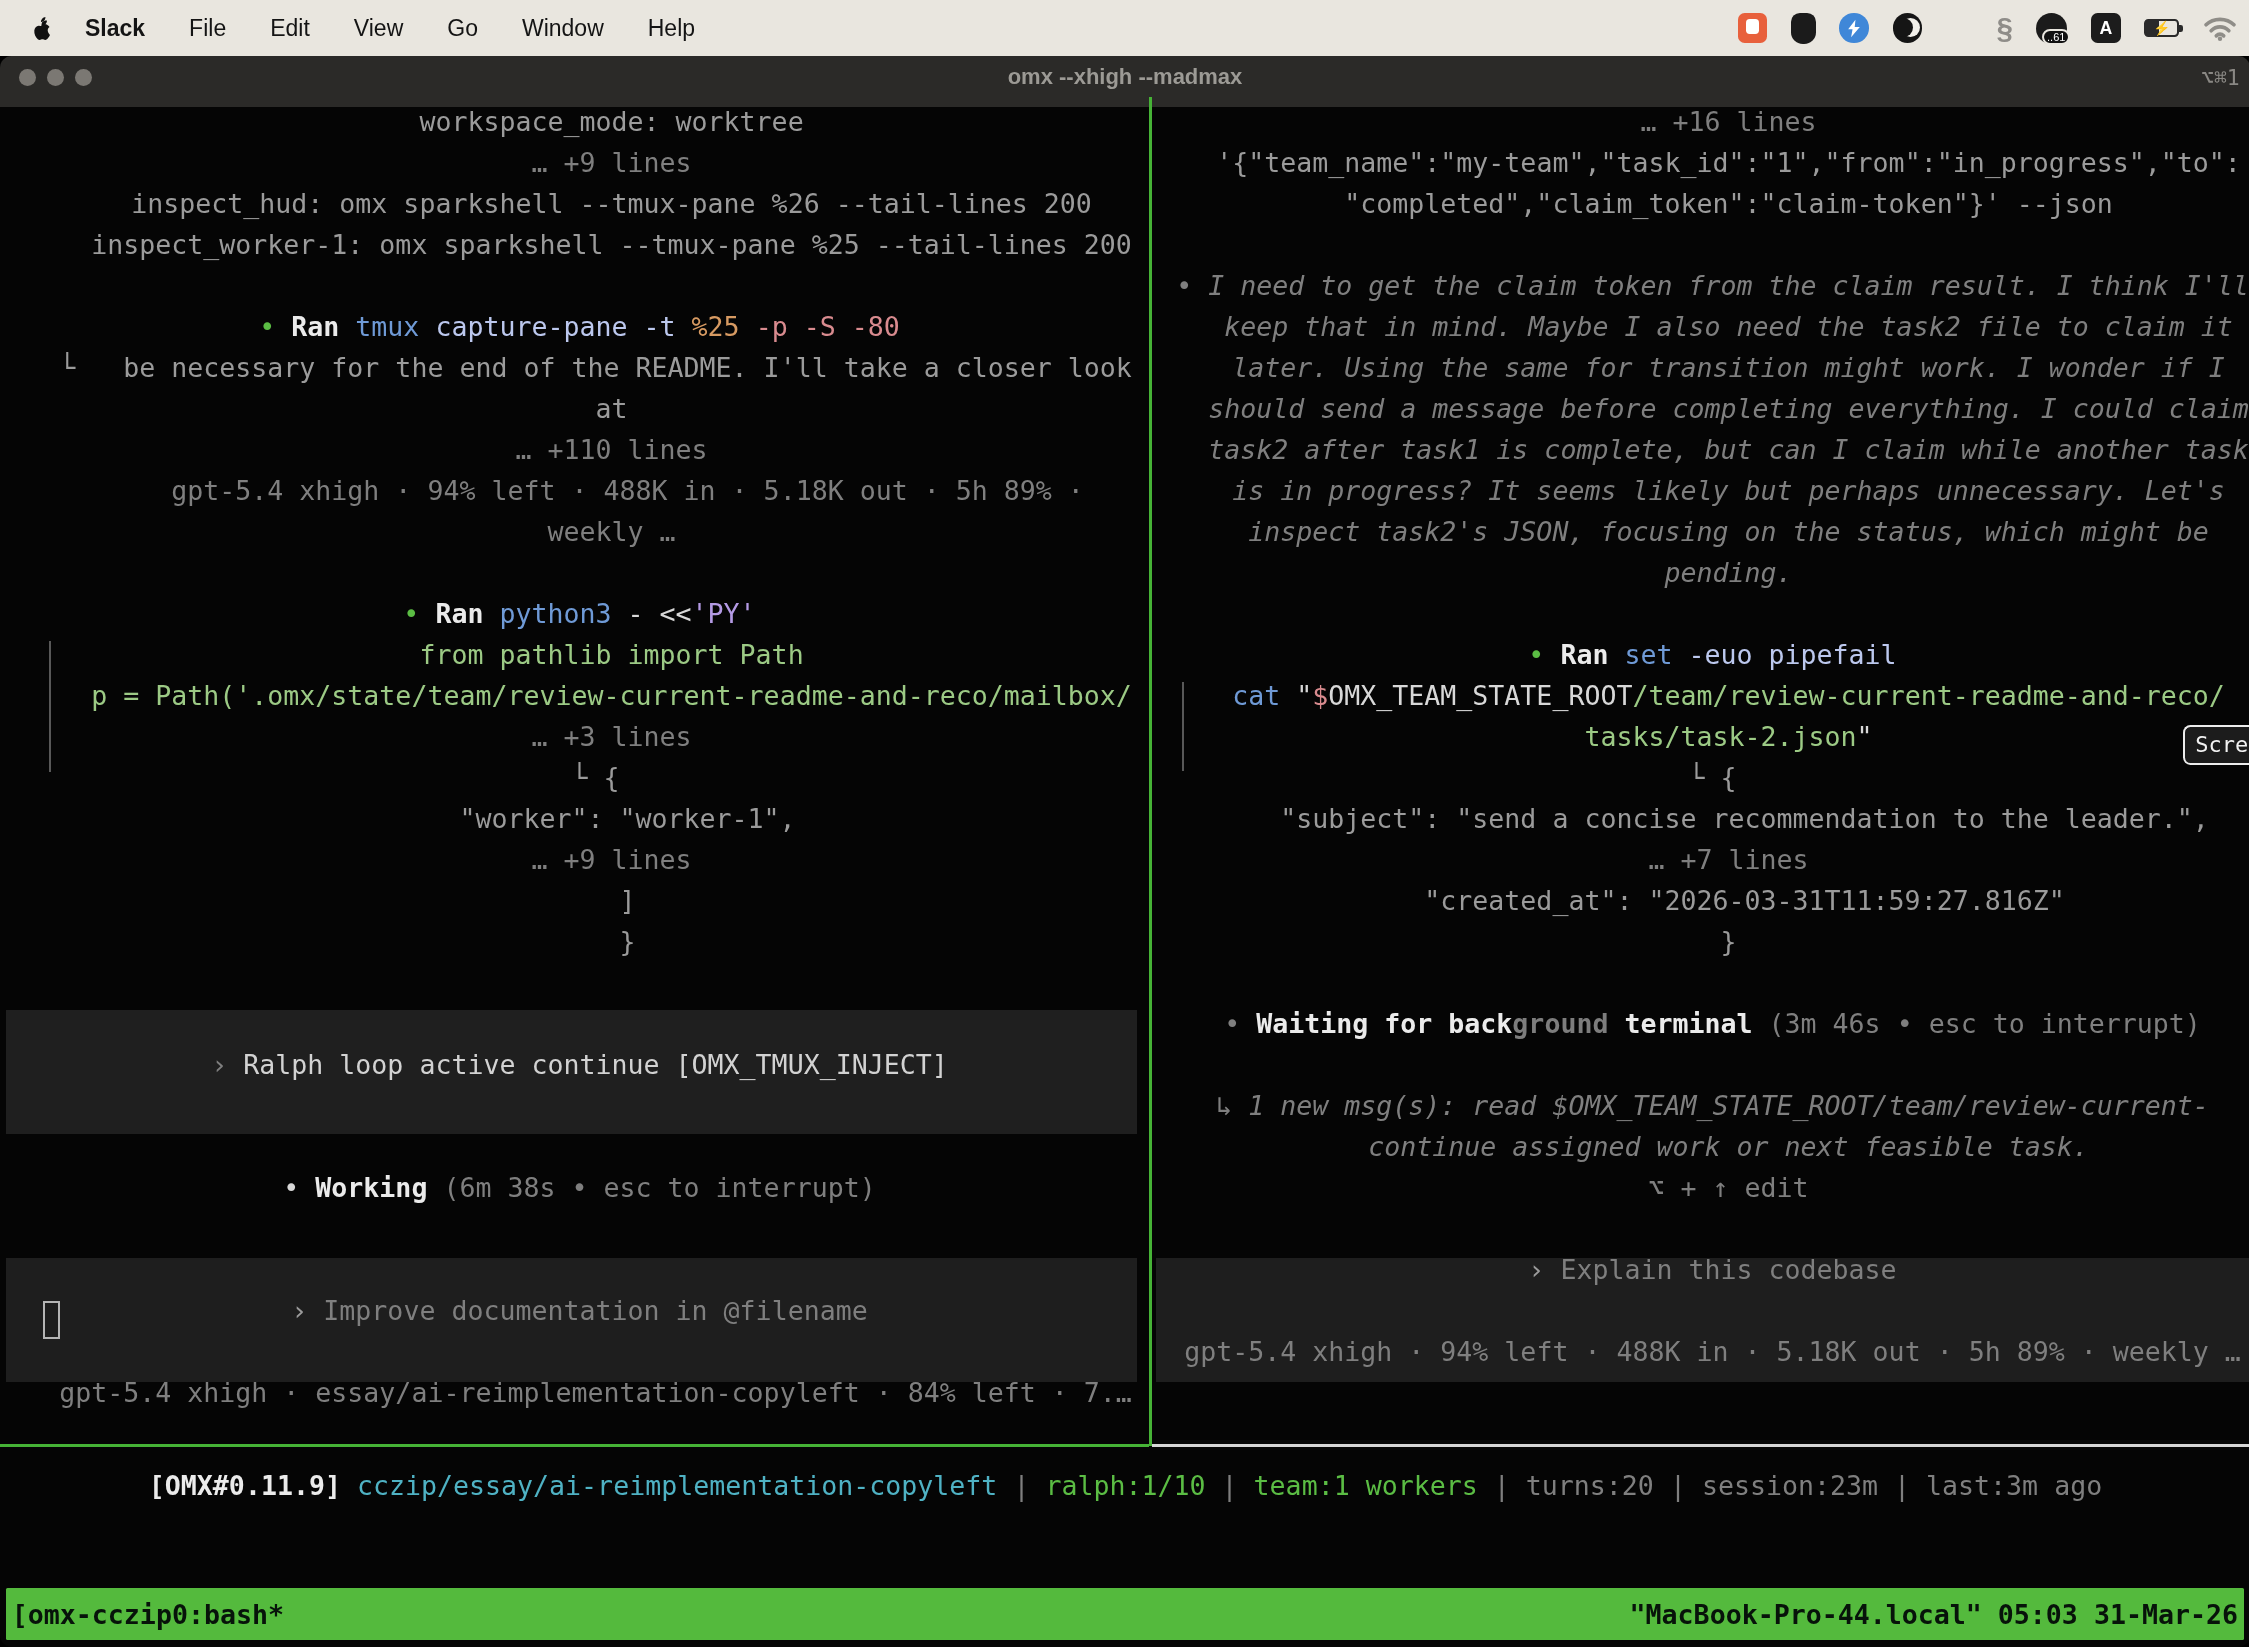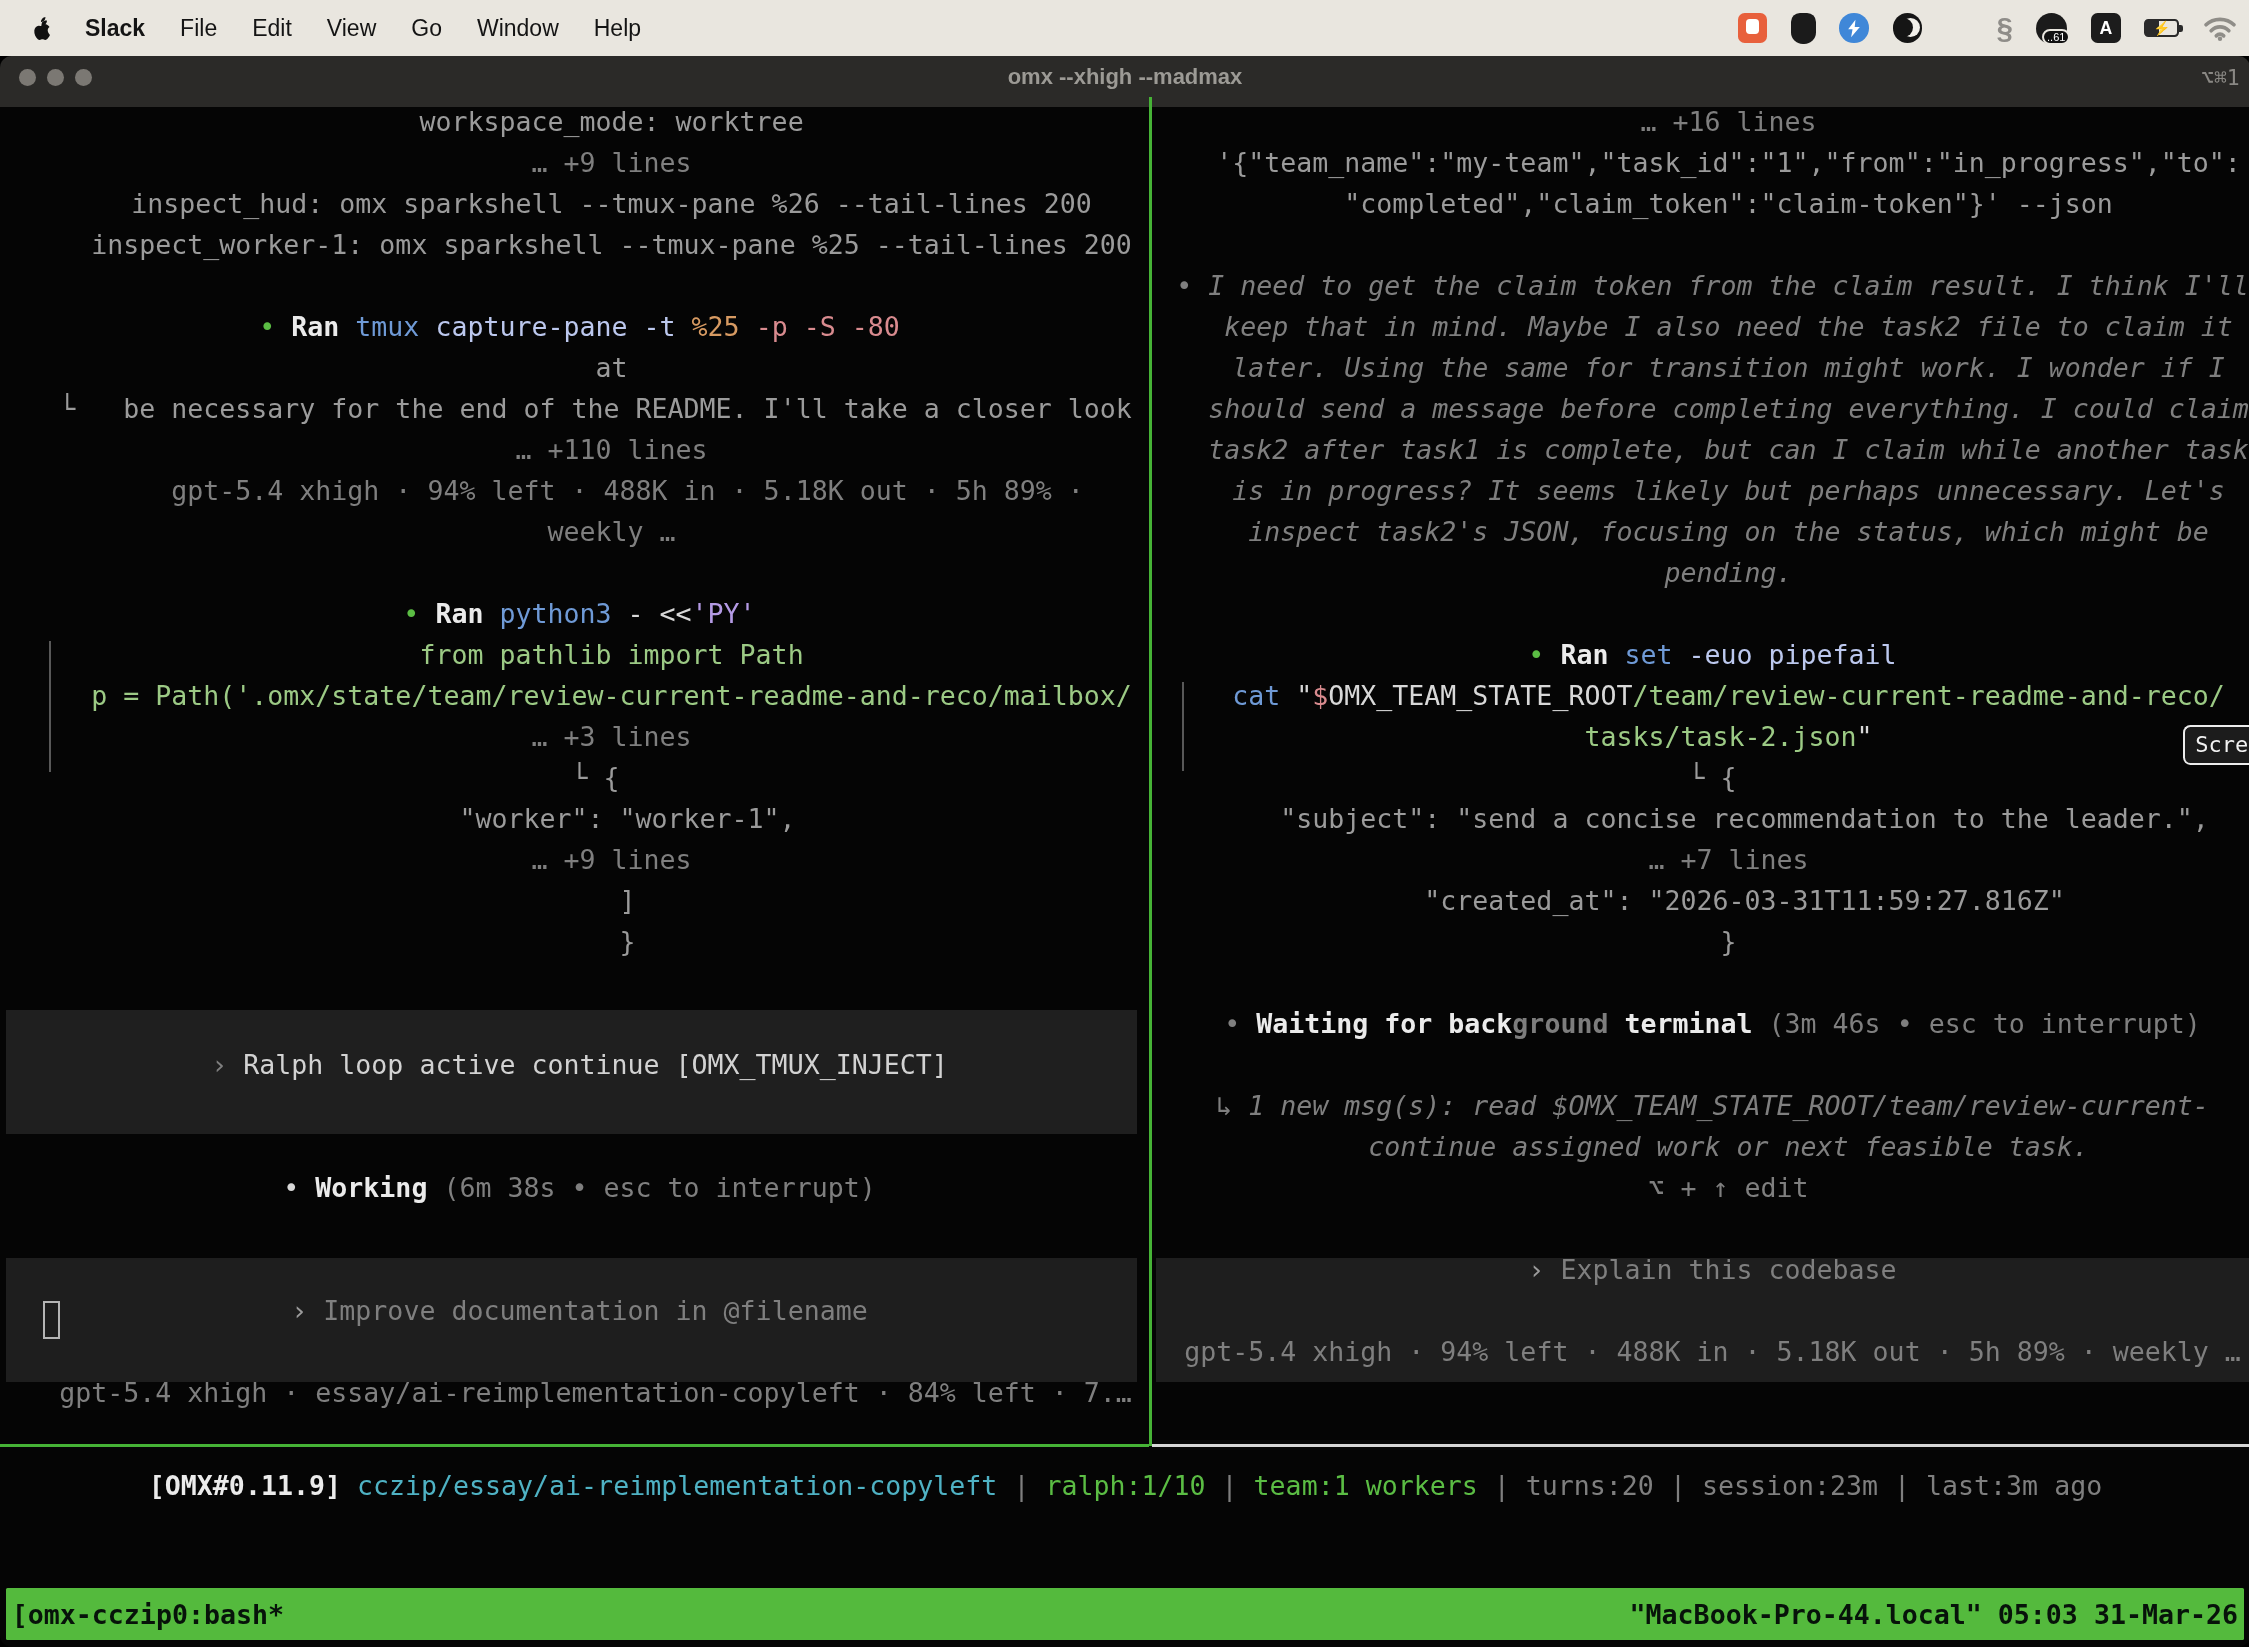--- a/index.html
+++ b/index.html
@@ -4,21 +4,21 @@
 <style>
   * { margin:0; padding:0; box-sizing:border-box; }
   html,body { width:2250px; height:1648px; background:#000; overflow:hidden;
               font-family:"DejaVu Sans Mono", monospace; }
 
   
   .menubar { position:absolute; top:0; left:0; width:2250px; height:56px;
              background:#e9e6df; display:flex; align-items:center;
              font-family:"Liberation Sans", sans-serif; font-size:23px; color:#141414; }
   .menubar .apple { margin-left:31px; width:22px; height:25px; }
-  .menubar .mitem { margin-left:35px; }
+  .menubar .mitem { margin-left:44px; }
   .menubar .appname { font-weight:700; margin-left:32px; }
   .statusicons { position:absolute; right:13.3px; top:0; height:56px;
                  display:flex; align-items:center; gap:23.6px; }
   .sic { display:flex; align-items:center; justify-content:center; }
   .ic-chat { width:29.5px; height:29.5px; border-radius:6.6px; background:#e8603c; position:relative; }
   .ic-chat:after { content:''; position:absolute; left:8px; top:5.9px; width:13.3px; height:14.8px;
                    background:#fff; border-radius:3.7px; }
   .ic-shield { width:25px; height:31px; border-radius:8.9px 8.9px 11.8px 11.8px; background:#1b1b1b;
                display:grid; grid-template-columns:repeat(3,4.4px); grid-template-rows:repeat(3,4.4px);
                gap:2.2px; align-content:center; justify-content:center; }
@@ -175,22 +175,22 @@
   <div class="vline" style="left:49px; top:585px; height:131px;"></div>
   <div class="vline" style="left:1182px; top:626px; height:89px;"></div>
 
   <div class="lines" style="left:11px; top:45px; width:1137px;">
       <div class="line"><span class="c-g">    workspace_mode: worktree</span></div>
       <div class="line"><span class="c-d">    … +9 lines</span></div>
       <div class="line"><span class="c-g">    inspect_hud: omx sparkshell --tmux-pane %26 --tail-lines 200</span></div>
       <div class="line"><span class="c-g">    inspect_worker-1: omx sparkshell --tmux-pane %25 --tail-lines 200</span></div>
       <div class="line"></div>
       <div class="line"><span class="c-gn">• </span><span class="c-wb">Ran </span><span class="c-bl">tmux </span><span class="c-lv">capture-pane -t </span><span class="c-or">%25 </span><span class="c-rs">-p -S -80</span></div>
+      <div class="line"><span class="c-g">  └   be necessary for the end of the README. I'll take a closer look</span></div>
       <div class="line"><span class="c-g">    at</span></div>
-      <div class="line"><span class="c-g">  └   be necessary for the end of the README. I'll take a closer look</span></div>
       <div class="line"><span class="c-d">    … +110 lines</span></div>
       <div class="line"><span class="c-d">      gpt-5.4 xhigh · 94% left · 488K in · 5.18K out · 5h 89% ·</span></div>
       <div class="line"><span class="c-d">    weekly …</span></div>
       <div class="line"></div>
       <div class="line"><span class="c-gn">• </span><span class="c-wb">Ran </span><span class="c-bl">python3 </span><span class="c-w">- &lt;&lt;</span><span class="c-pu">'PY'</span></div>
       <div class="line"><span class="c-lg">    from pathlib import Path</span></div>
       <div class="line"><span class="c-lg">    p = Path('.omx/state/team/review-current-readme-and-reco/mailbox/</span></div>
       <div class="line"><span class="c-d">    … +3 lines</span></div>
       <div class="line"><span class="c-g">  └ {</span></div>
       <div class="line"><span class="c-g">      "worker": "worker-1",</span></div>

